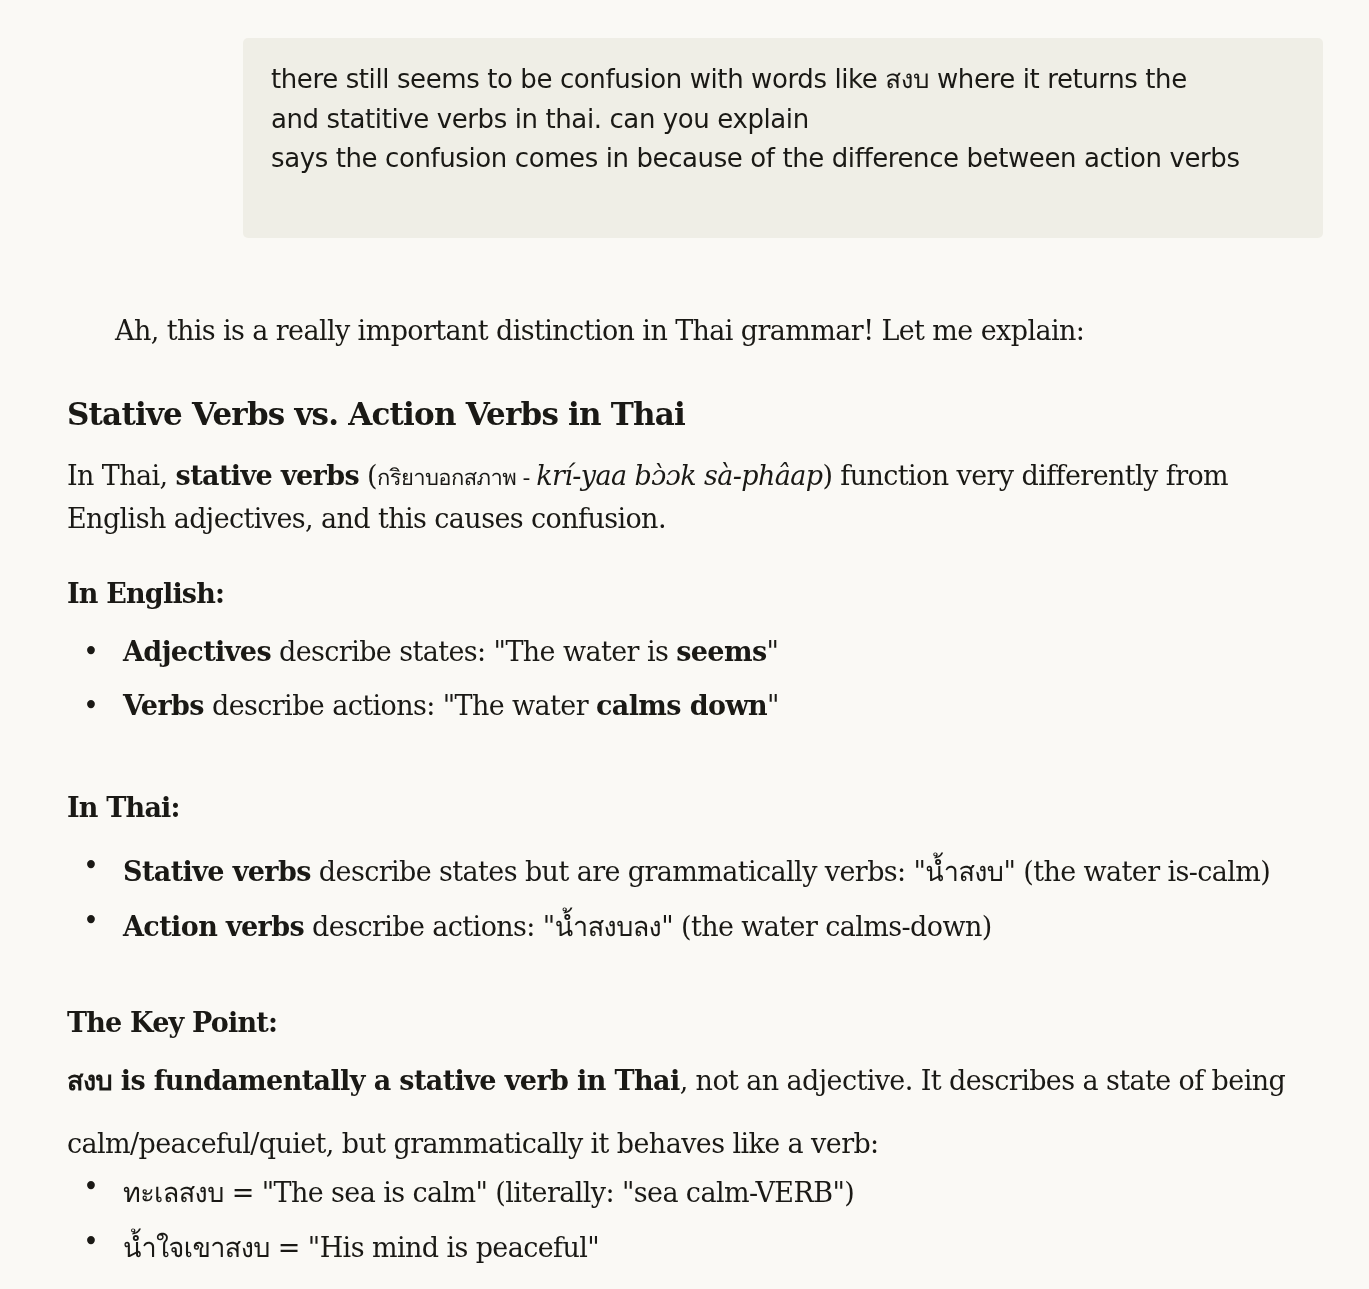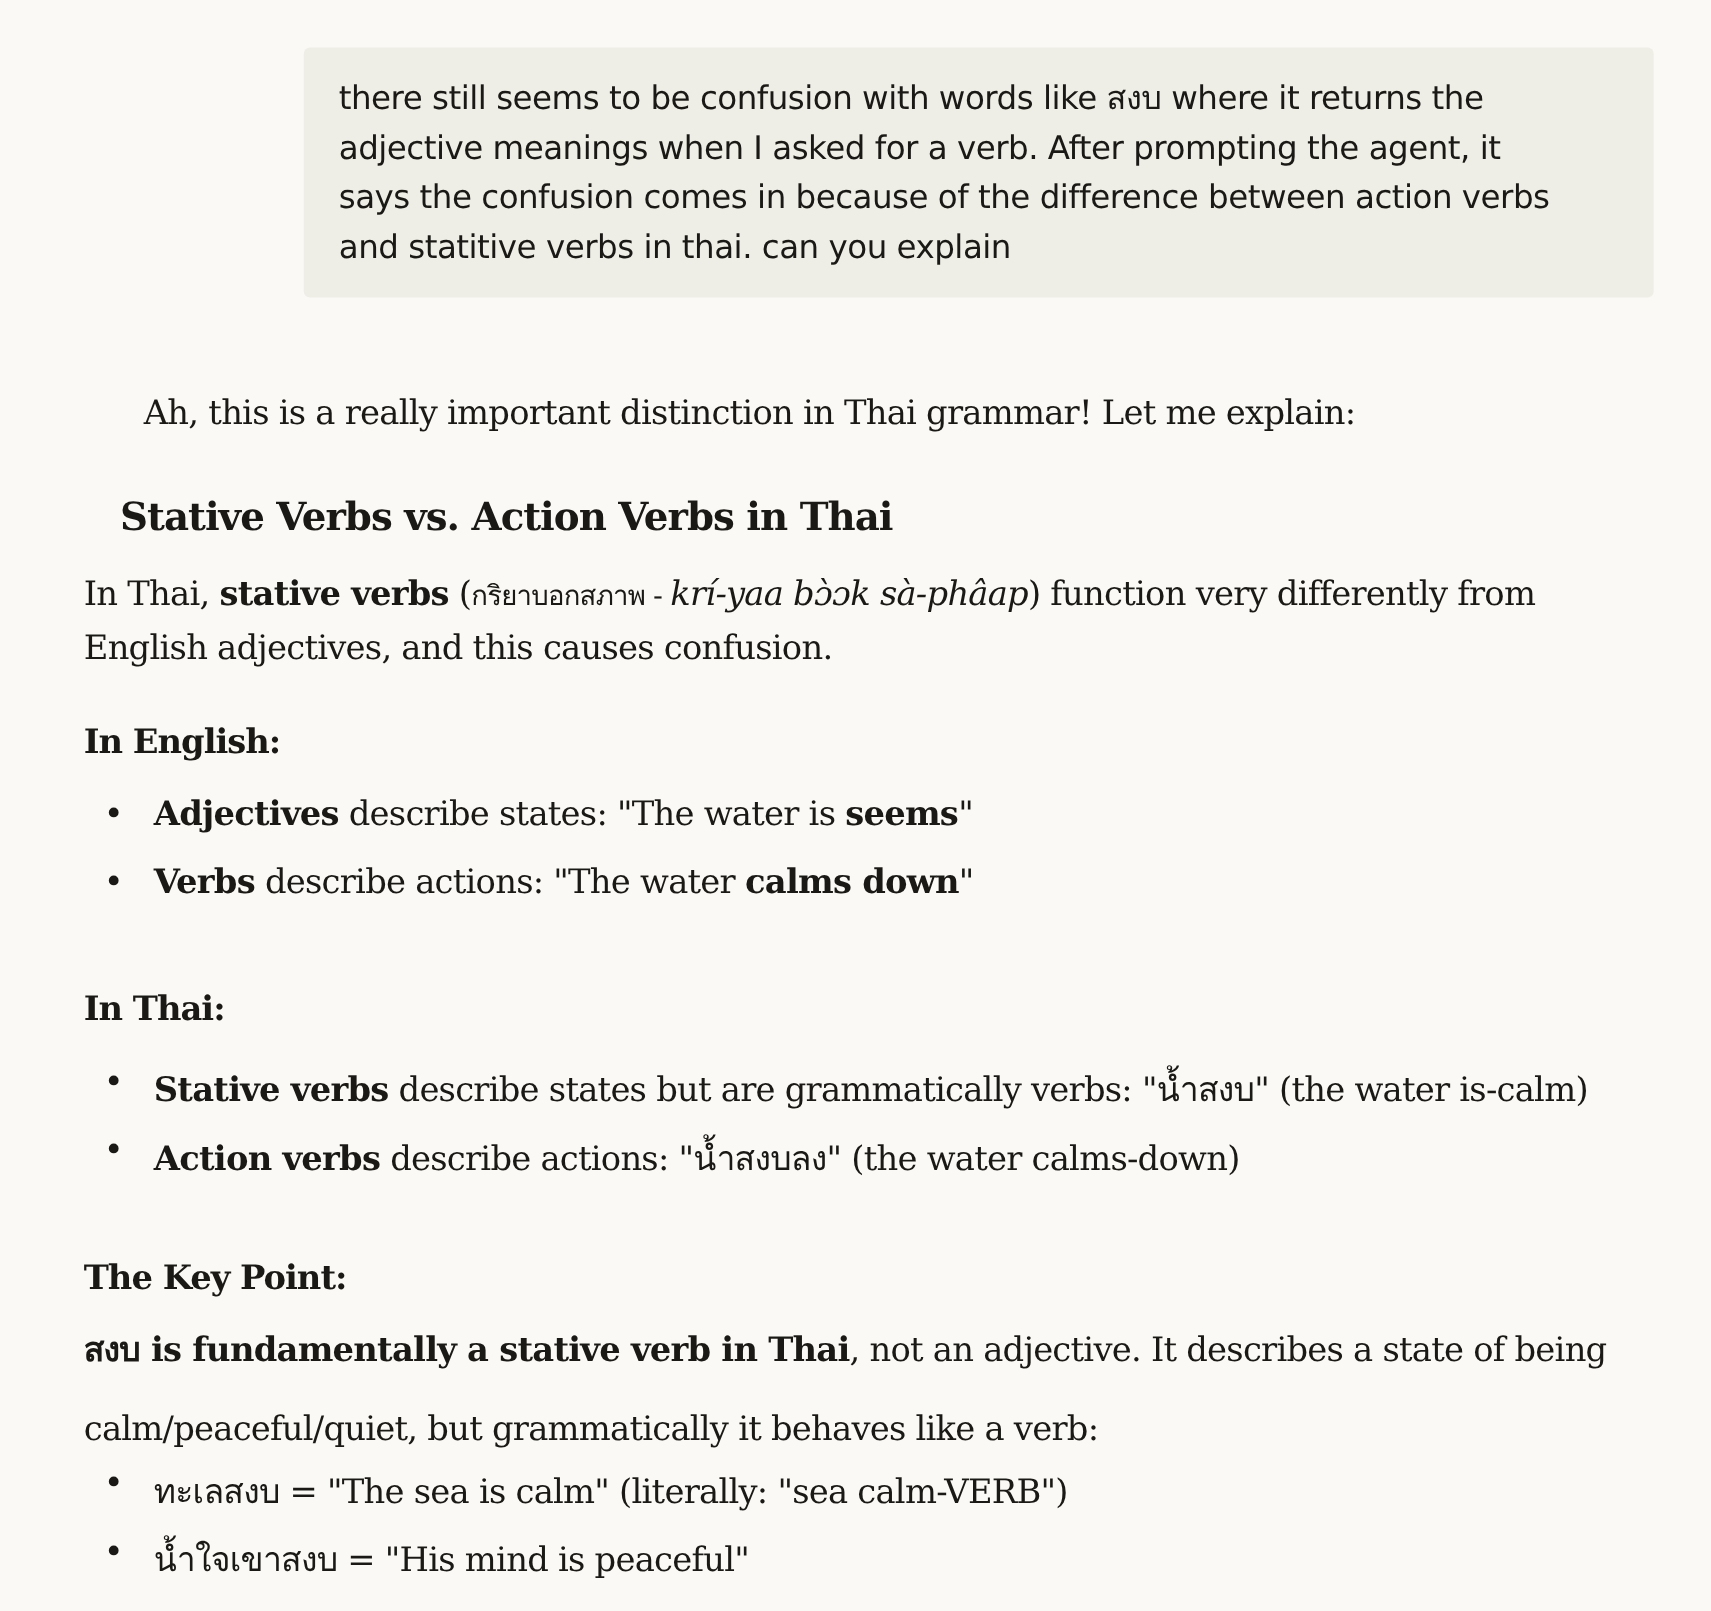--- a/index.html
+++ b/index.html
@@ -13,35 +13,34 @@
     box-sizing:border-box; background:#efeee6; border-radius:5px;
     padding:22px 28px;
     font-family:"DejaVu Sans", sans-serif; font-size:26px; line-height:39.5px;
     color:#1a1915; letter-spacing:-0.4px;
   }
   .assistant {
     position:absolute; left:67px; top:0; width:1250px;
     font-family:"DejaVu Serif", serif; color:#1a1915;
   }
   .p { position:absolute; left:0; font-size:27px; line-height:43px; letter-spacing:-0.6px; white-space:nowrap; }
-  .h3 { position:absolute; left:0; font-size:31px; font-weight:bold; letter-spacing:-0.8px; white-space:nowrap;margin-left:29px; }
+  .h3 { position:absolute; left:0; font-size:31px; font-weight:bold; letter-spacing:-0.8px; white-space:nowrap; }
   .h4 { position:absolute; left:0; font-size:27px; font-weight:bold; letter-spacing:-0.8px; white-space:nowrap; }
   .li { position:absolute; left:56px; font-size:27px; letter-spacing:-0.6px; white-space:nowrap; }
   .bullet { position:absolute; left:-40px; top:0; font-size:27px; }
   b { font-weight:bold; }
   i { font-style:italic; }
 </style>
 </head>
 <body>
 
 <div class="user-bubble">
   <div>there still seems to be confusion with words like สงบ where it returns the</div>
-  <div>adjective meanings when I asked for a verb. After prompting the agent, it</div>
+  <div>and statitive verbs in thai. can you explain</div>
   <div>says the confusion comes in because of the difference between action verbs</div>
-  <div>and statitive verbs in thai. can you explain</div>
 </div>
 
 <div class="assistant">
   <div class="p" style="top:309px;margin-left:48px;">Ah, this is a really important distinction in Thai grammar! Let me explain:</div>
 
   <div class="h3" style="top:396px;">Stative Verbs vs. Action Verbs in Thai</div>
 
   <div class="p" style="top:454px;"><span>In Thai, </span><b>stative verbs</b><span> (</span><span style="font-family:'DejaVu Sans',sans-serif;font-size:22px;">กริยาบอกสภาพ - </span><i>krí-yaa bɔ̀ɔk sà-phâap</i><span>)</span><span> function very differently from</span></div>
   <div class="p" style="top:497px;">English adjectives, and this causes confusion.</div>
 

